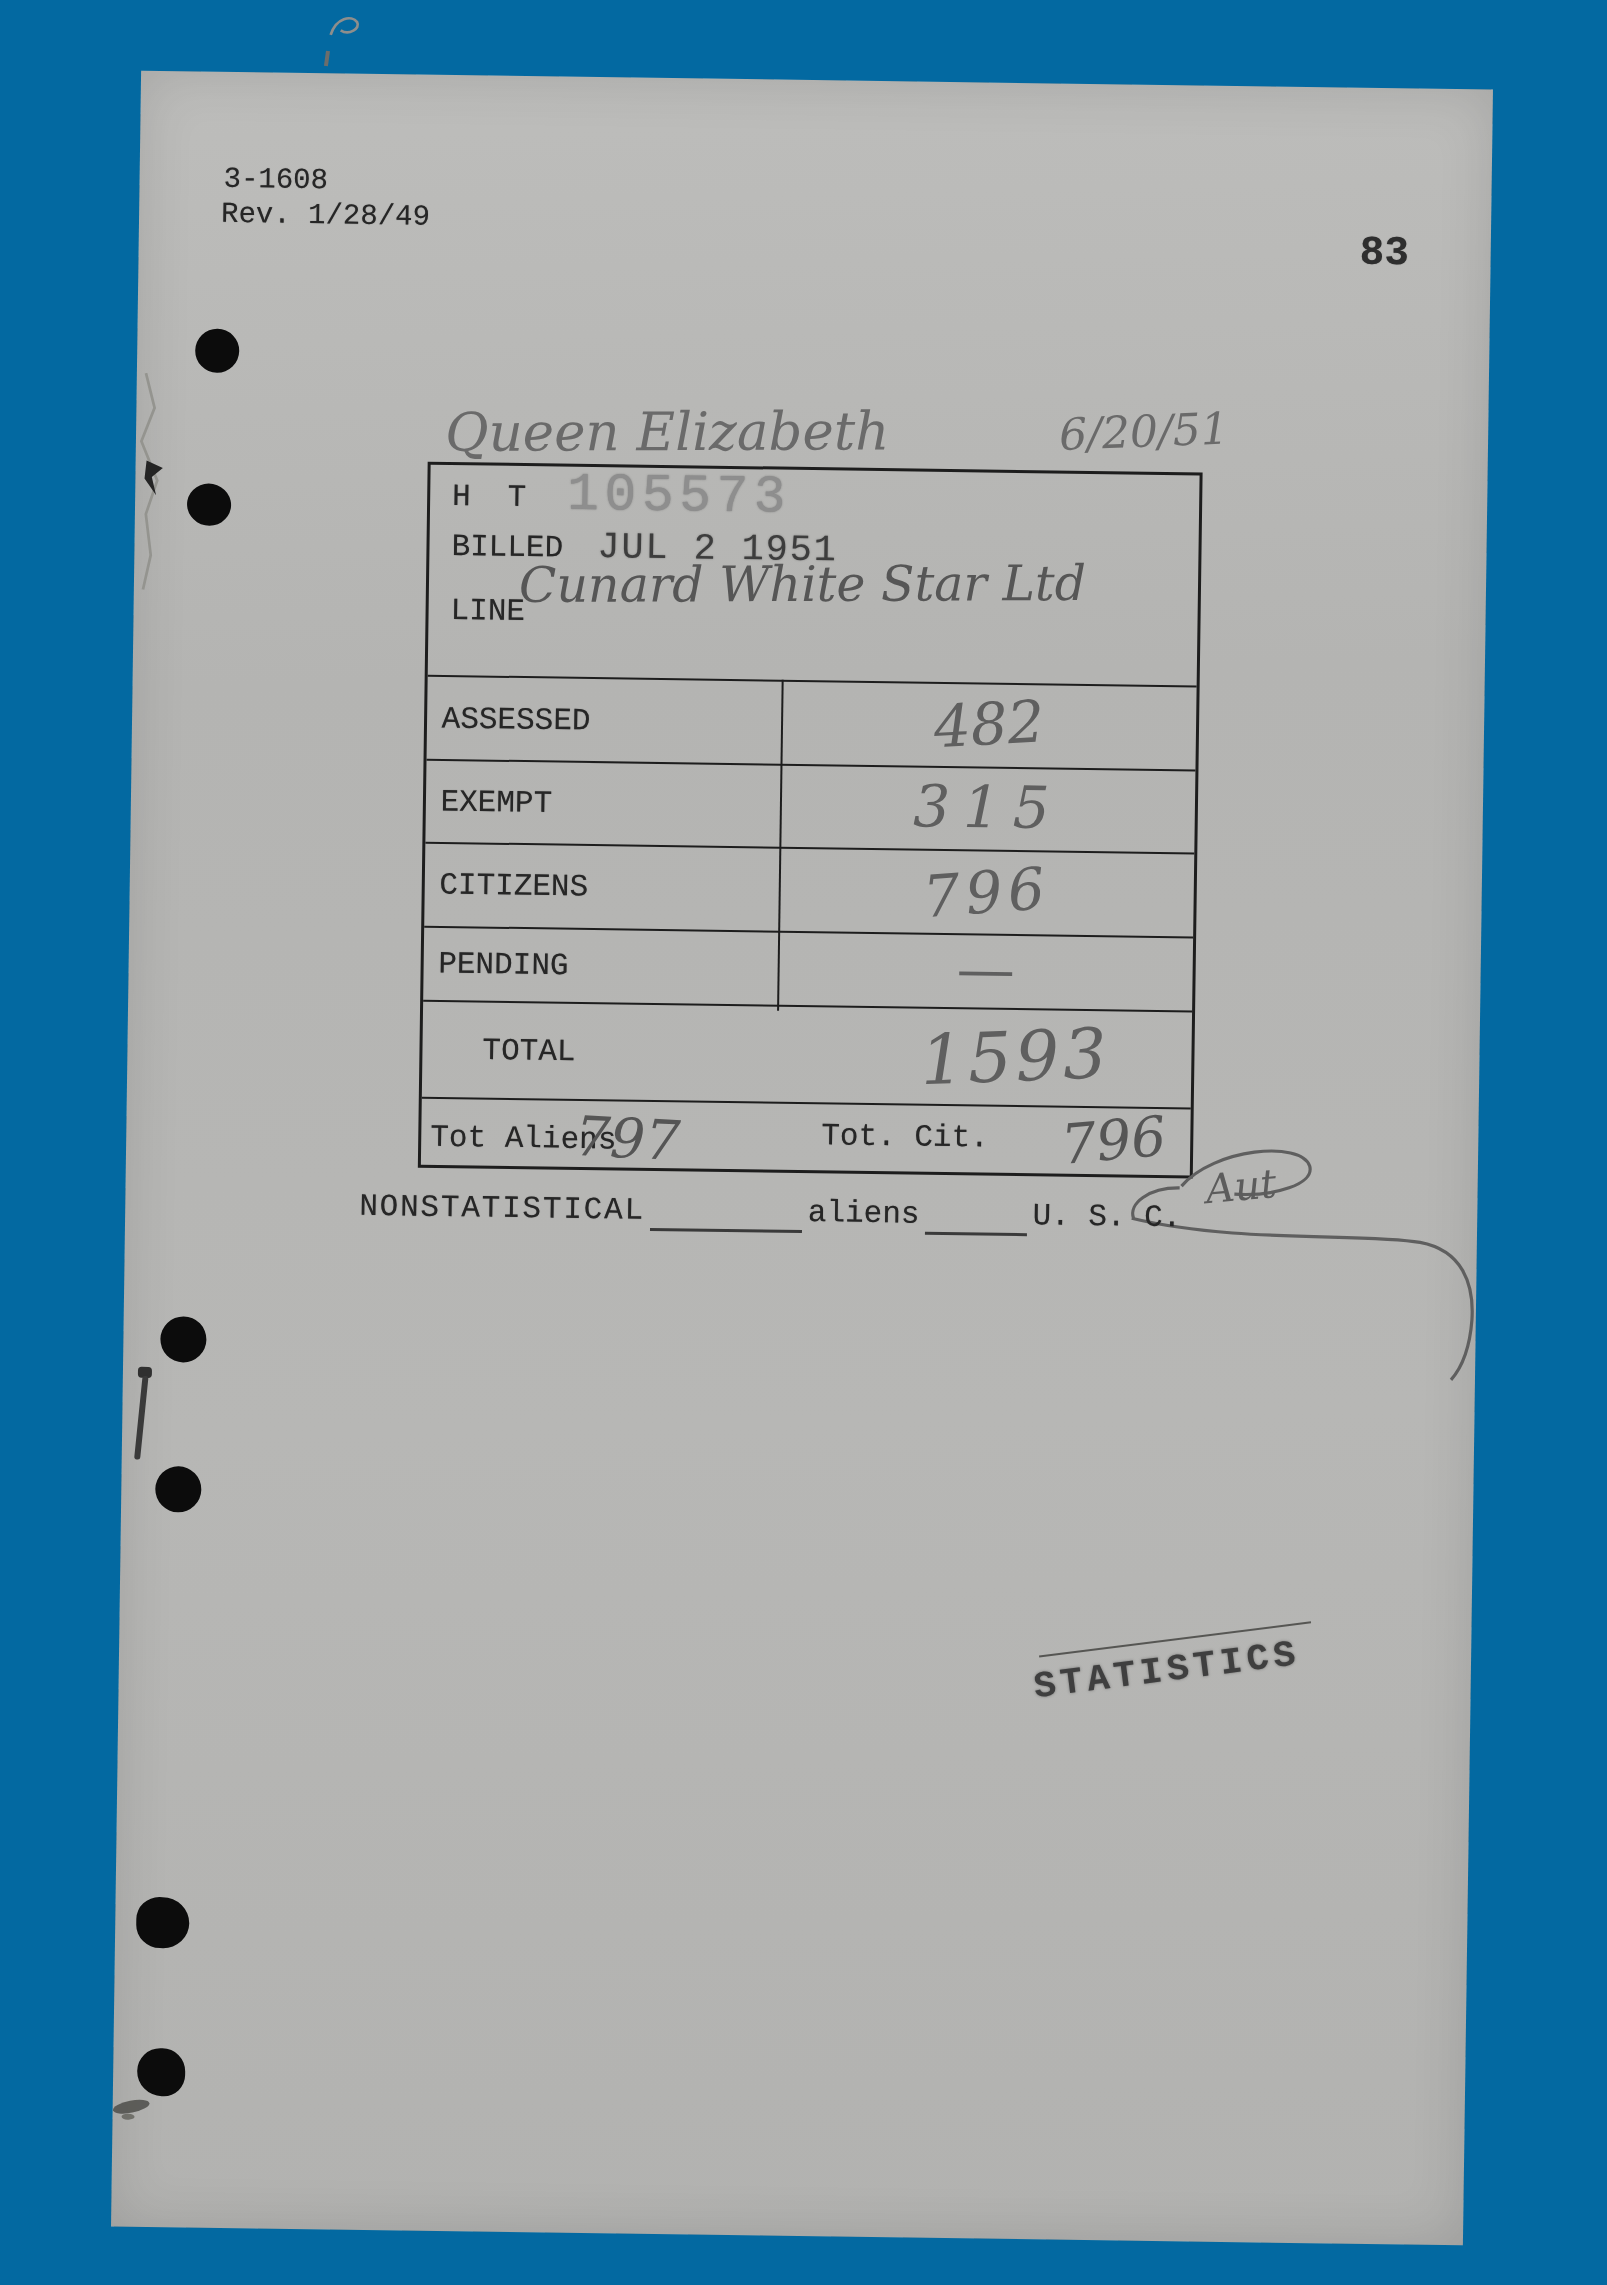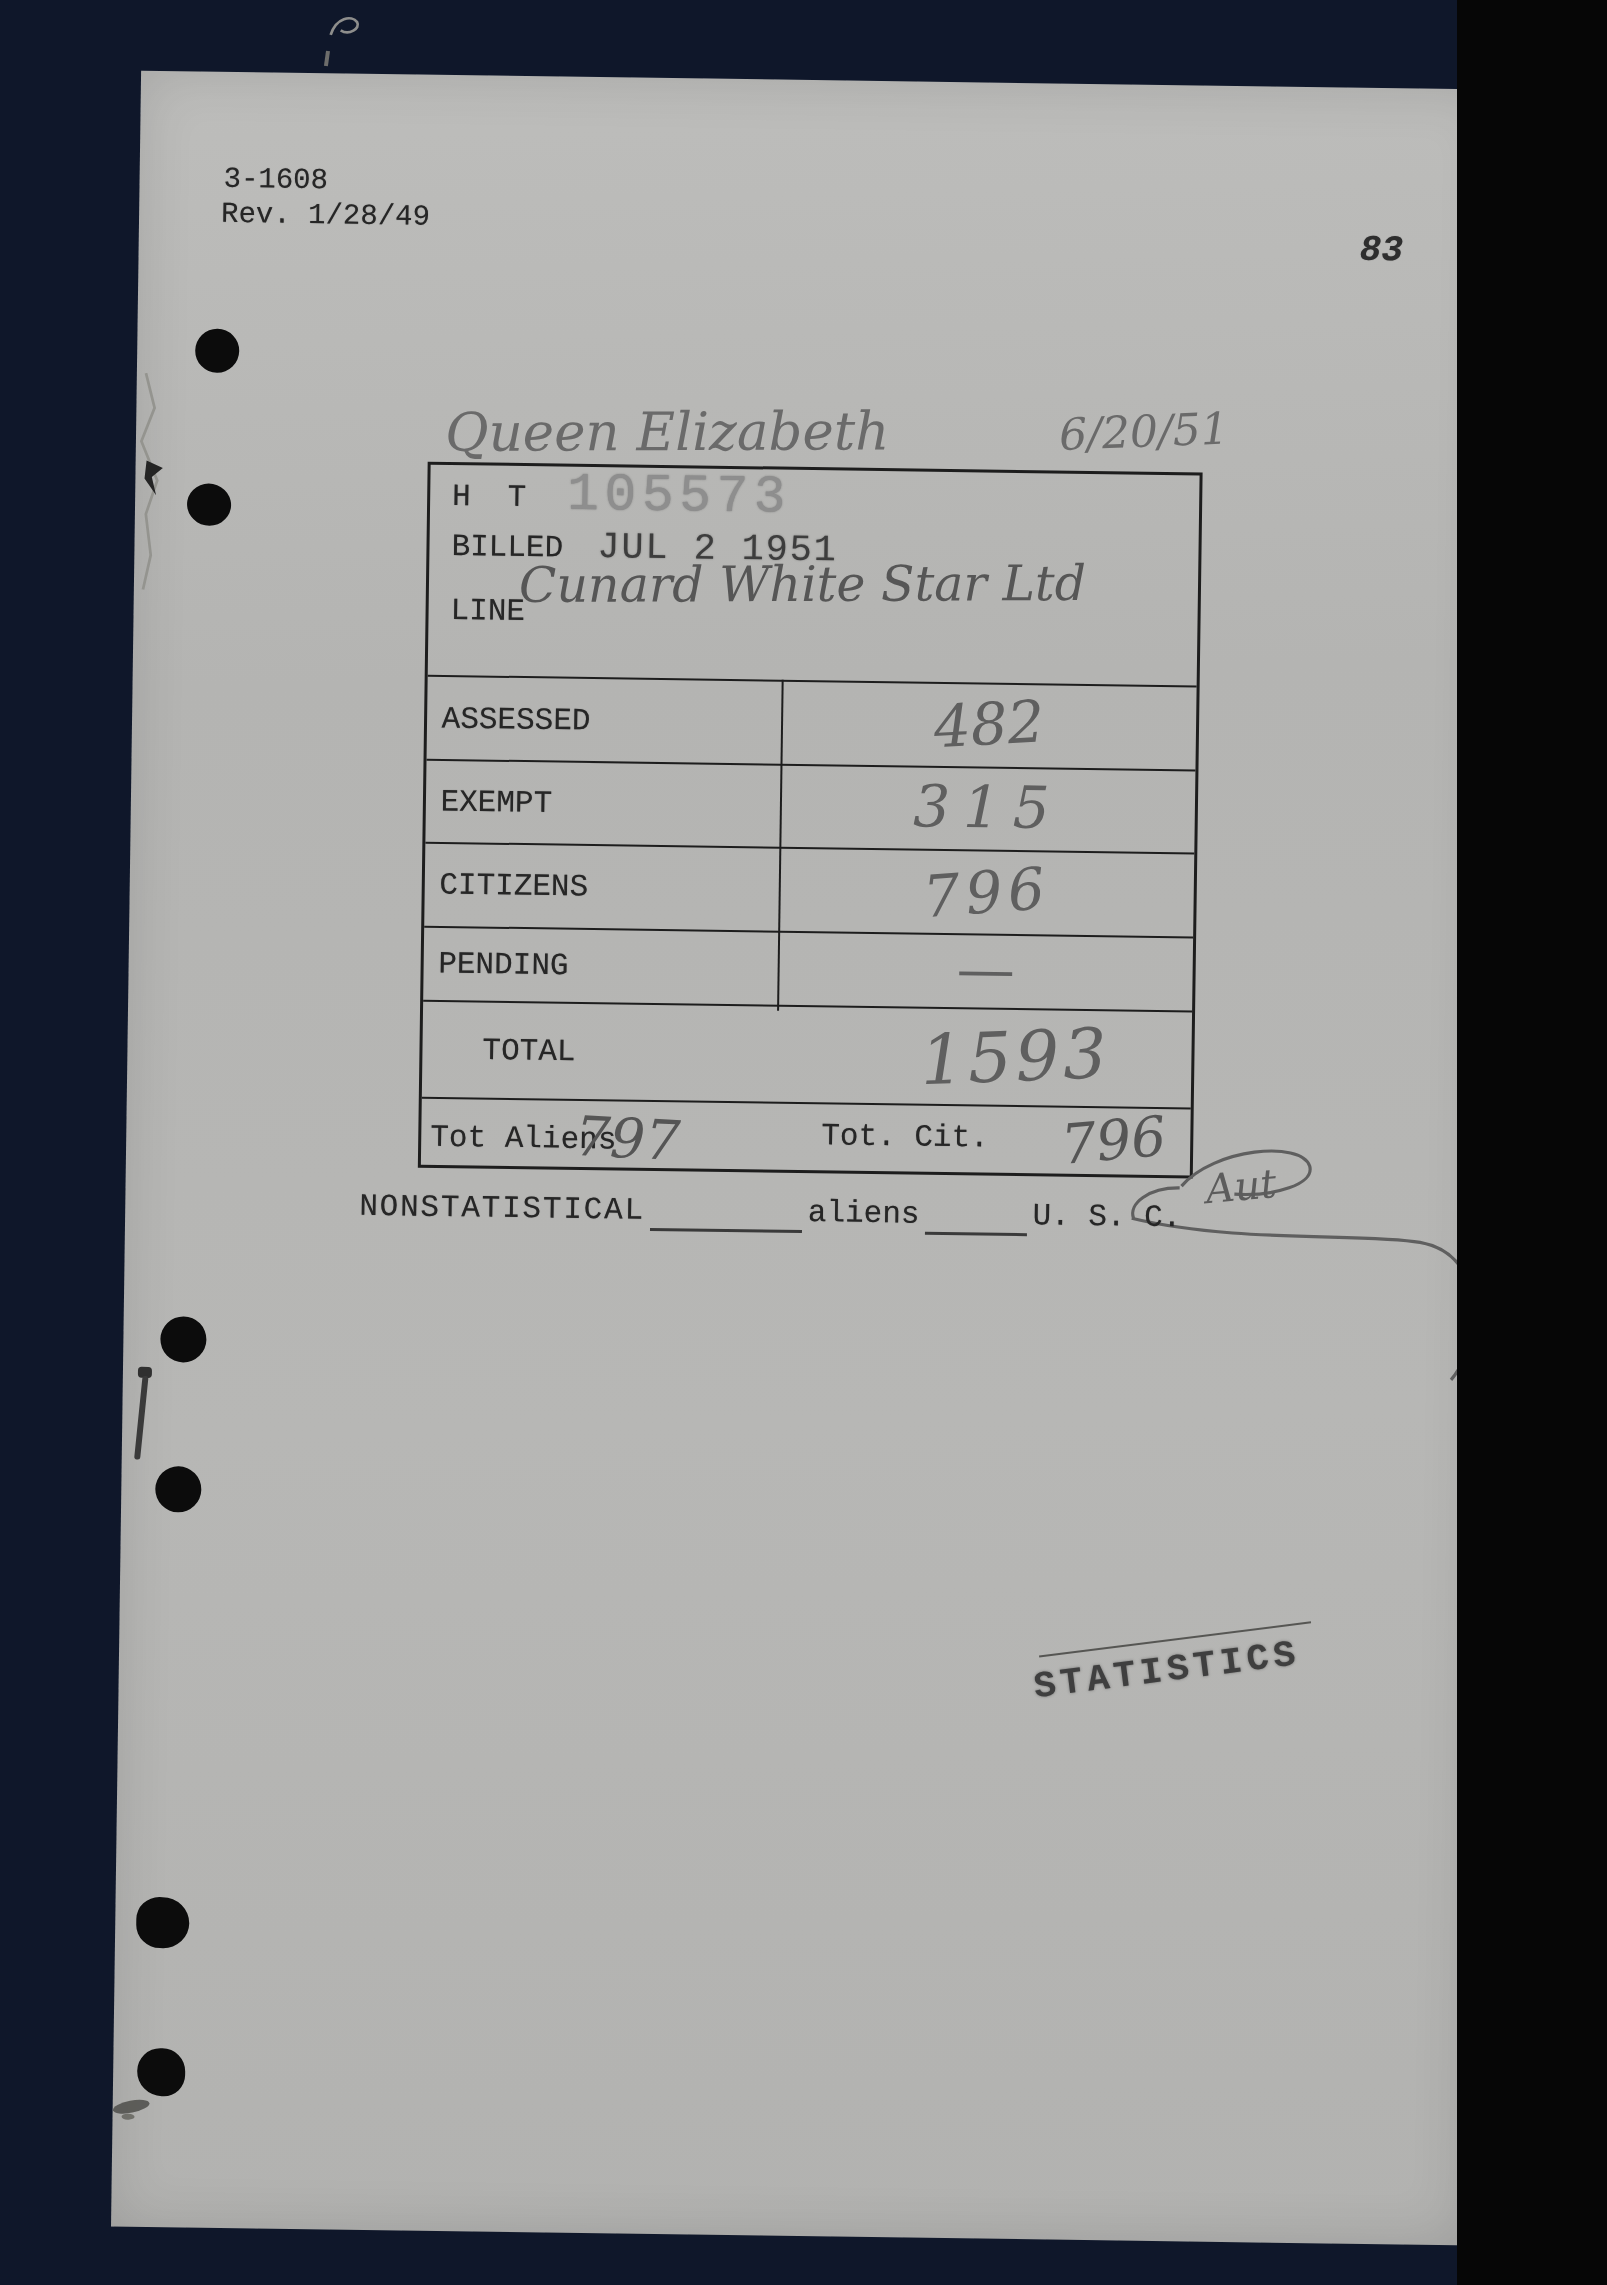--- a/index.html
+++ b/index.html
@@ -1,16 +1,16 @@
 <!DOCTYPE html>
 <html style="font-size:14.6px"><head>
 <meta charset="utf-8">
 <style>
   html,body{margin:0;padding:0;background:#060606;}
-  #scan{position:relative;width:1457px;height:2285px;background:#0f172a;overflow:hidden;
+  #scan{position:relative;width:1607px;height:2285px;background:#0369a1;overflow:hidden;
         font-family:"Liberation Mono","DejaVu Sans Mono",monospace;}
   
   #paper{position:absolute;left:126px;top:80px;width:1352px;height:2156px;
          background:linear-gradient(178deg,#bdbdbb 0%,#b4b4b2 28%,#b7b7b5 62%,#b2b2b0 100%);
          transform:rotate(0.8deg);box-shadow:inset 0 0 55px rgba(0,0,0,.12);}
   .typed{font-family:"Liberation Mono","DejaVu Sans Mono",monospace;color:#262626;line-height:1;
          text-shadow:0 0 0.9px rgba(20,20,20,.45);white-space:nowrap;}
   .hand{font-family:"DejaVu Serif","Liberation Serif",serif;font-style:italic;color:#6a6a6a;
         line-height:1;white-space:nowrap;}
   .stamped{font-family:"Liberation Mono","DejaVu Sans Mono",monospace;line-height:1;white-space:nowrap;
@@ -39,21 +39,21 @@
   <svg class="abs" style="left:327px;top:12.8px" width="42" height="31" viewBox="0 0 46 34">
     <path d="M4,24 C10,5 27,2 33,10 C37,17 24,25 15,19" stroke="#8e8e8c" stroke-width="3" fill="none"></path>
   </svg>
   <div class="abs" style="left:325px;top:51px;width:3.7px;height:14.6px;background:#6d6d6b;transform:rotate(8deg);"></div>
 
   <div id="paper">
 
     <div class="abs typed" style="left:84px;top:93px;font-size:29px;">3-1608</div>
     <div class="abs typed" style="left:82px;top:128px;font-size:29px;">Rev. 1/28/49</div>
 
-    <div class="abs typed" style="left:1221px;top:145px;font-size:36px;font-weight:bold;color:#2e2e2e;font-style:italic;">83</div>
+    <div class="abs typed" style="left:1221px;top:145px;font-size:41px;font-weight:bold;color:#2e2e2e;">83</div>
 
     <div class="punch" style="left:58px;top:257px;width:44px;height:44px;"></div>
     <div class="punch" style="left:53px;top:412px;width:42px;height:42px;transform:rotate(10deg) scaleX(1.05);"></div>
     <div class="punch" style="left:37px;top:1245px;width:46px;height:46px;"></div>
     <div class="punch" style="left:34px;top:1395px;width:46px;height:46px;"></div>
     <div class="punch" style="left:21px;top:1826px;width:53px;height:51px;border-radius:46% 54% 52% 48%;"></div>
     <div class="punch" style="left:24px;top:1977px;width:48px;height:48px;border-radius:50% 50% 46% 54%;"></div>
 
     <svg class="abs" style="left:0;top:302px" width="40" height="219" viewBox="0 0 44 240">
       <polyline points="10,0 20,38 6,75 24,118 12,155 18,200 10,238" stroke="#94948f" stroke-width="3" fill="none"></polyline>

